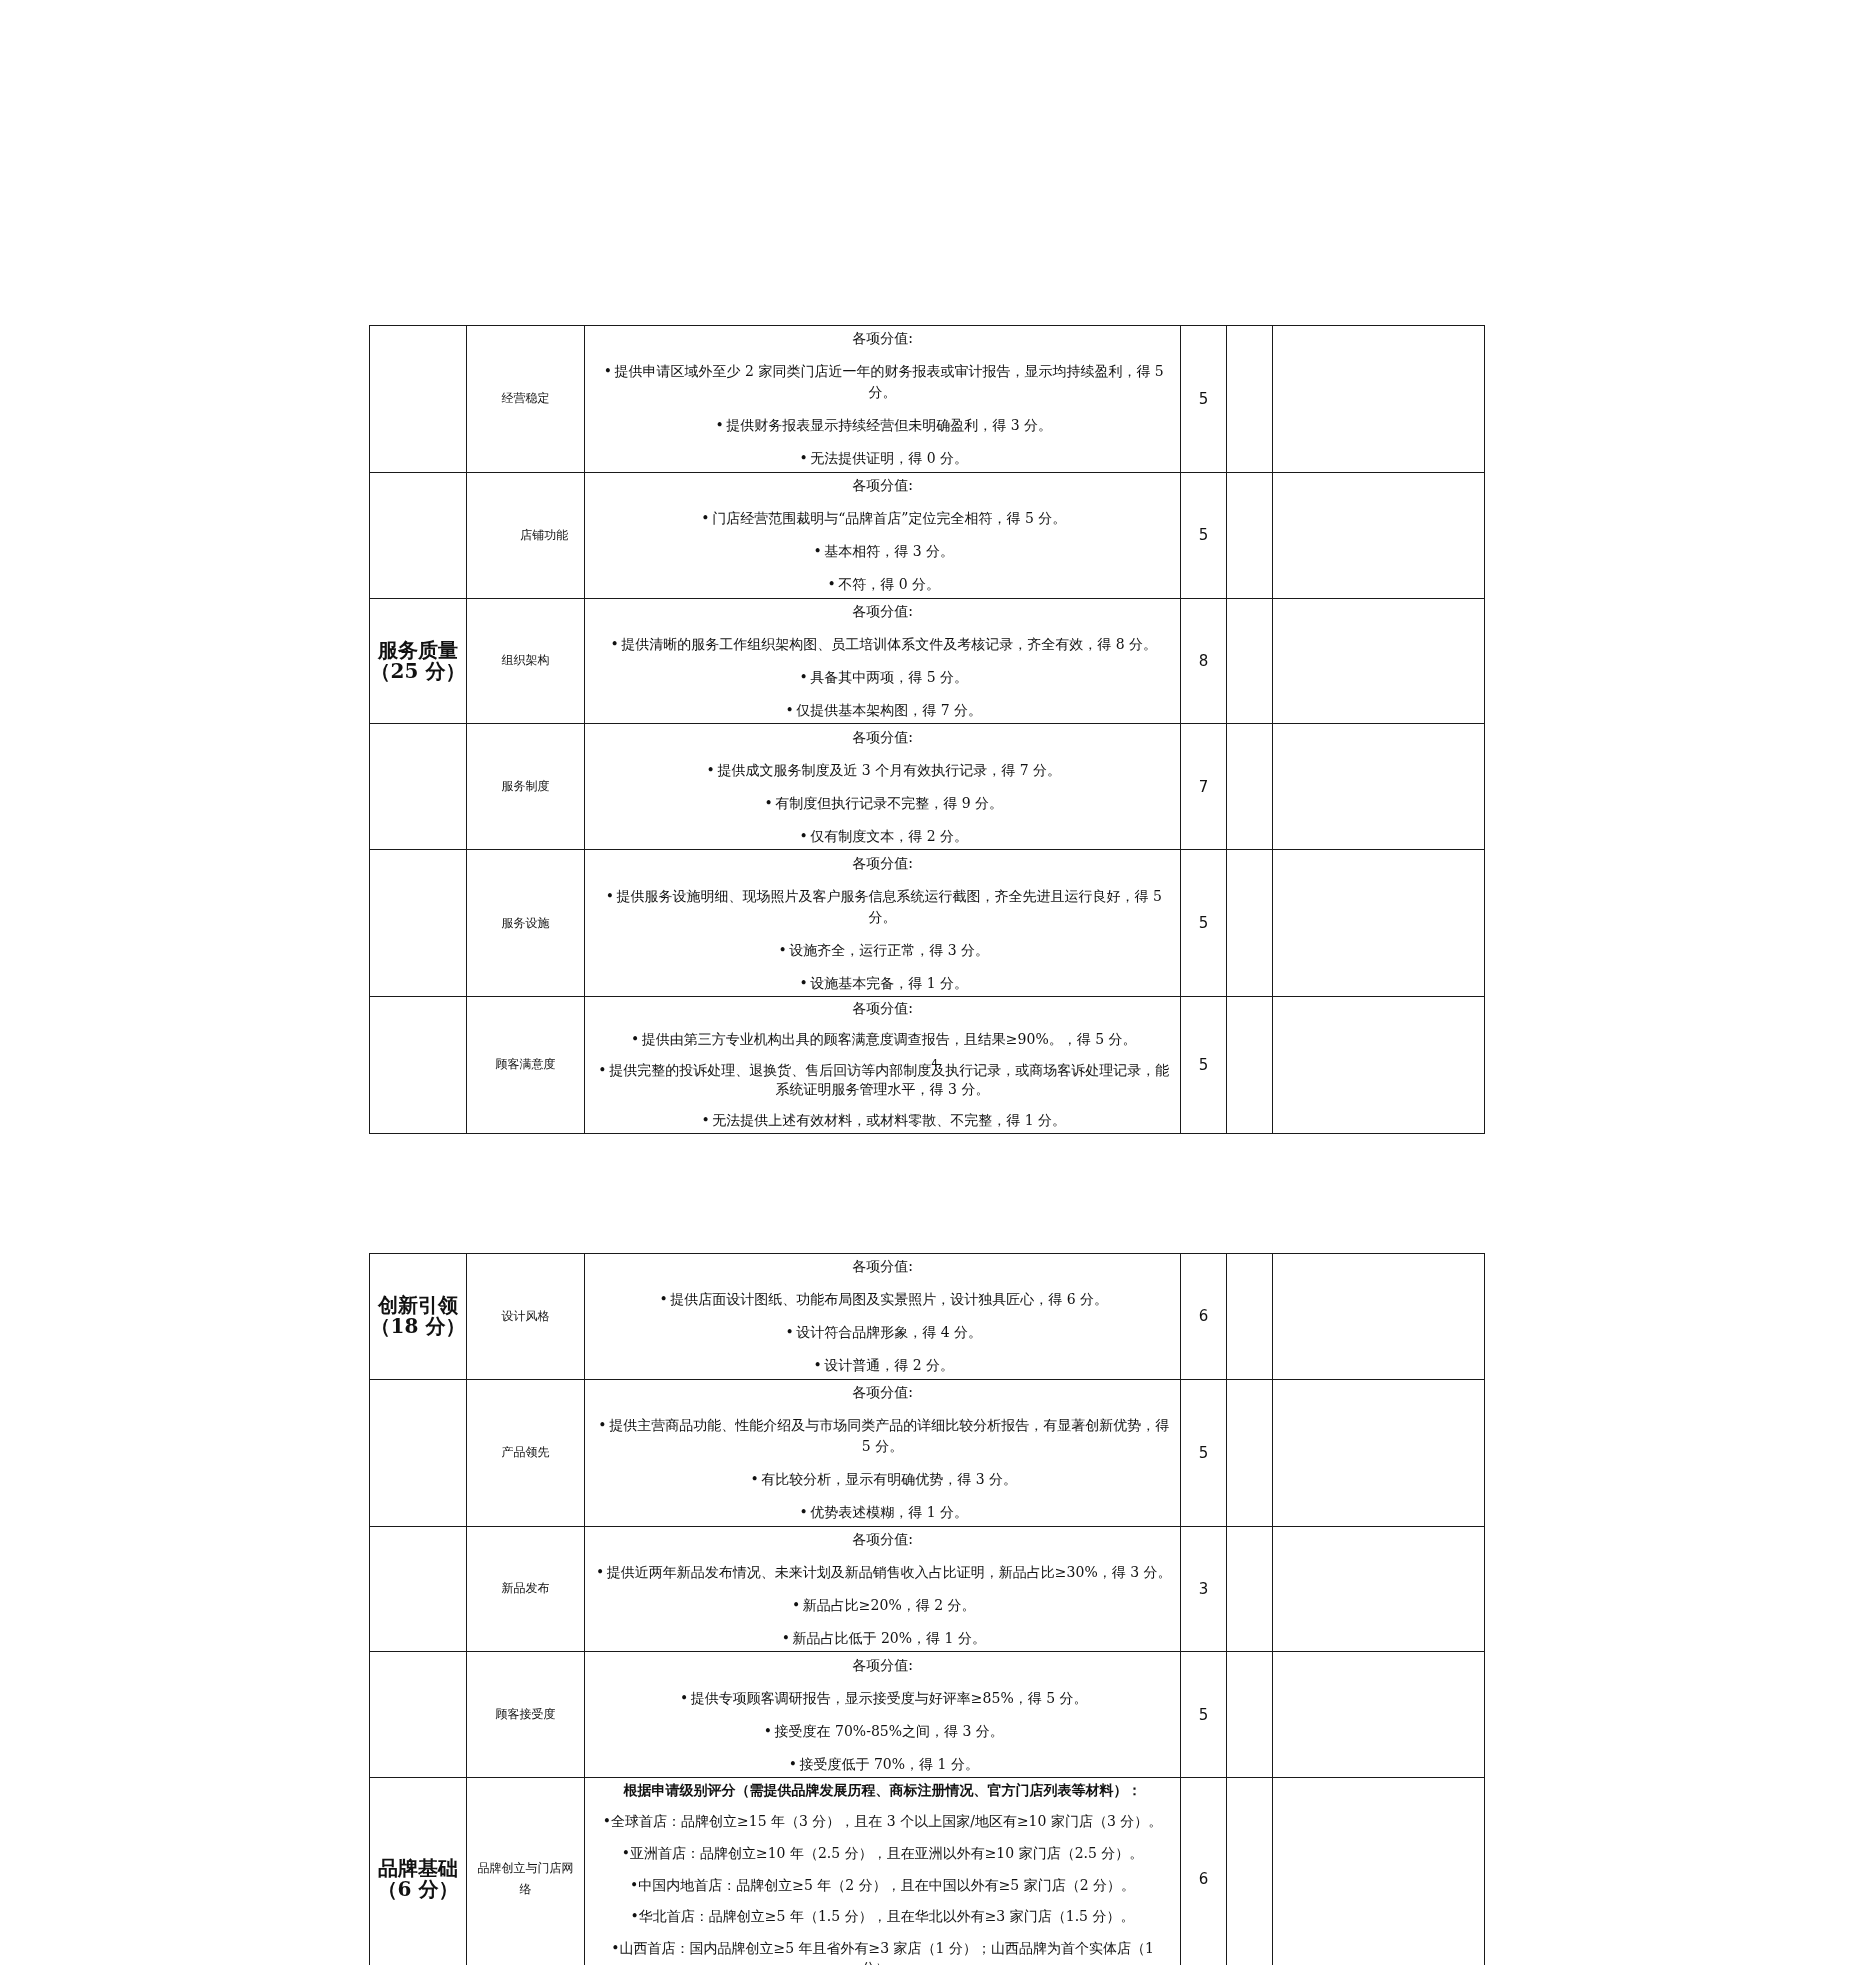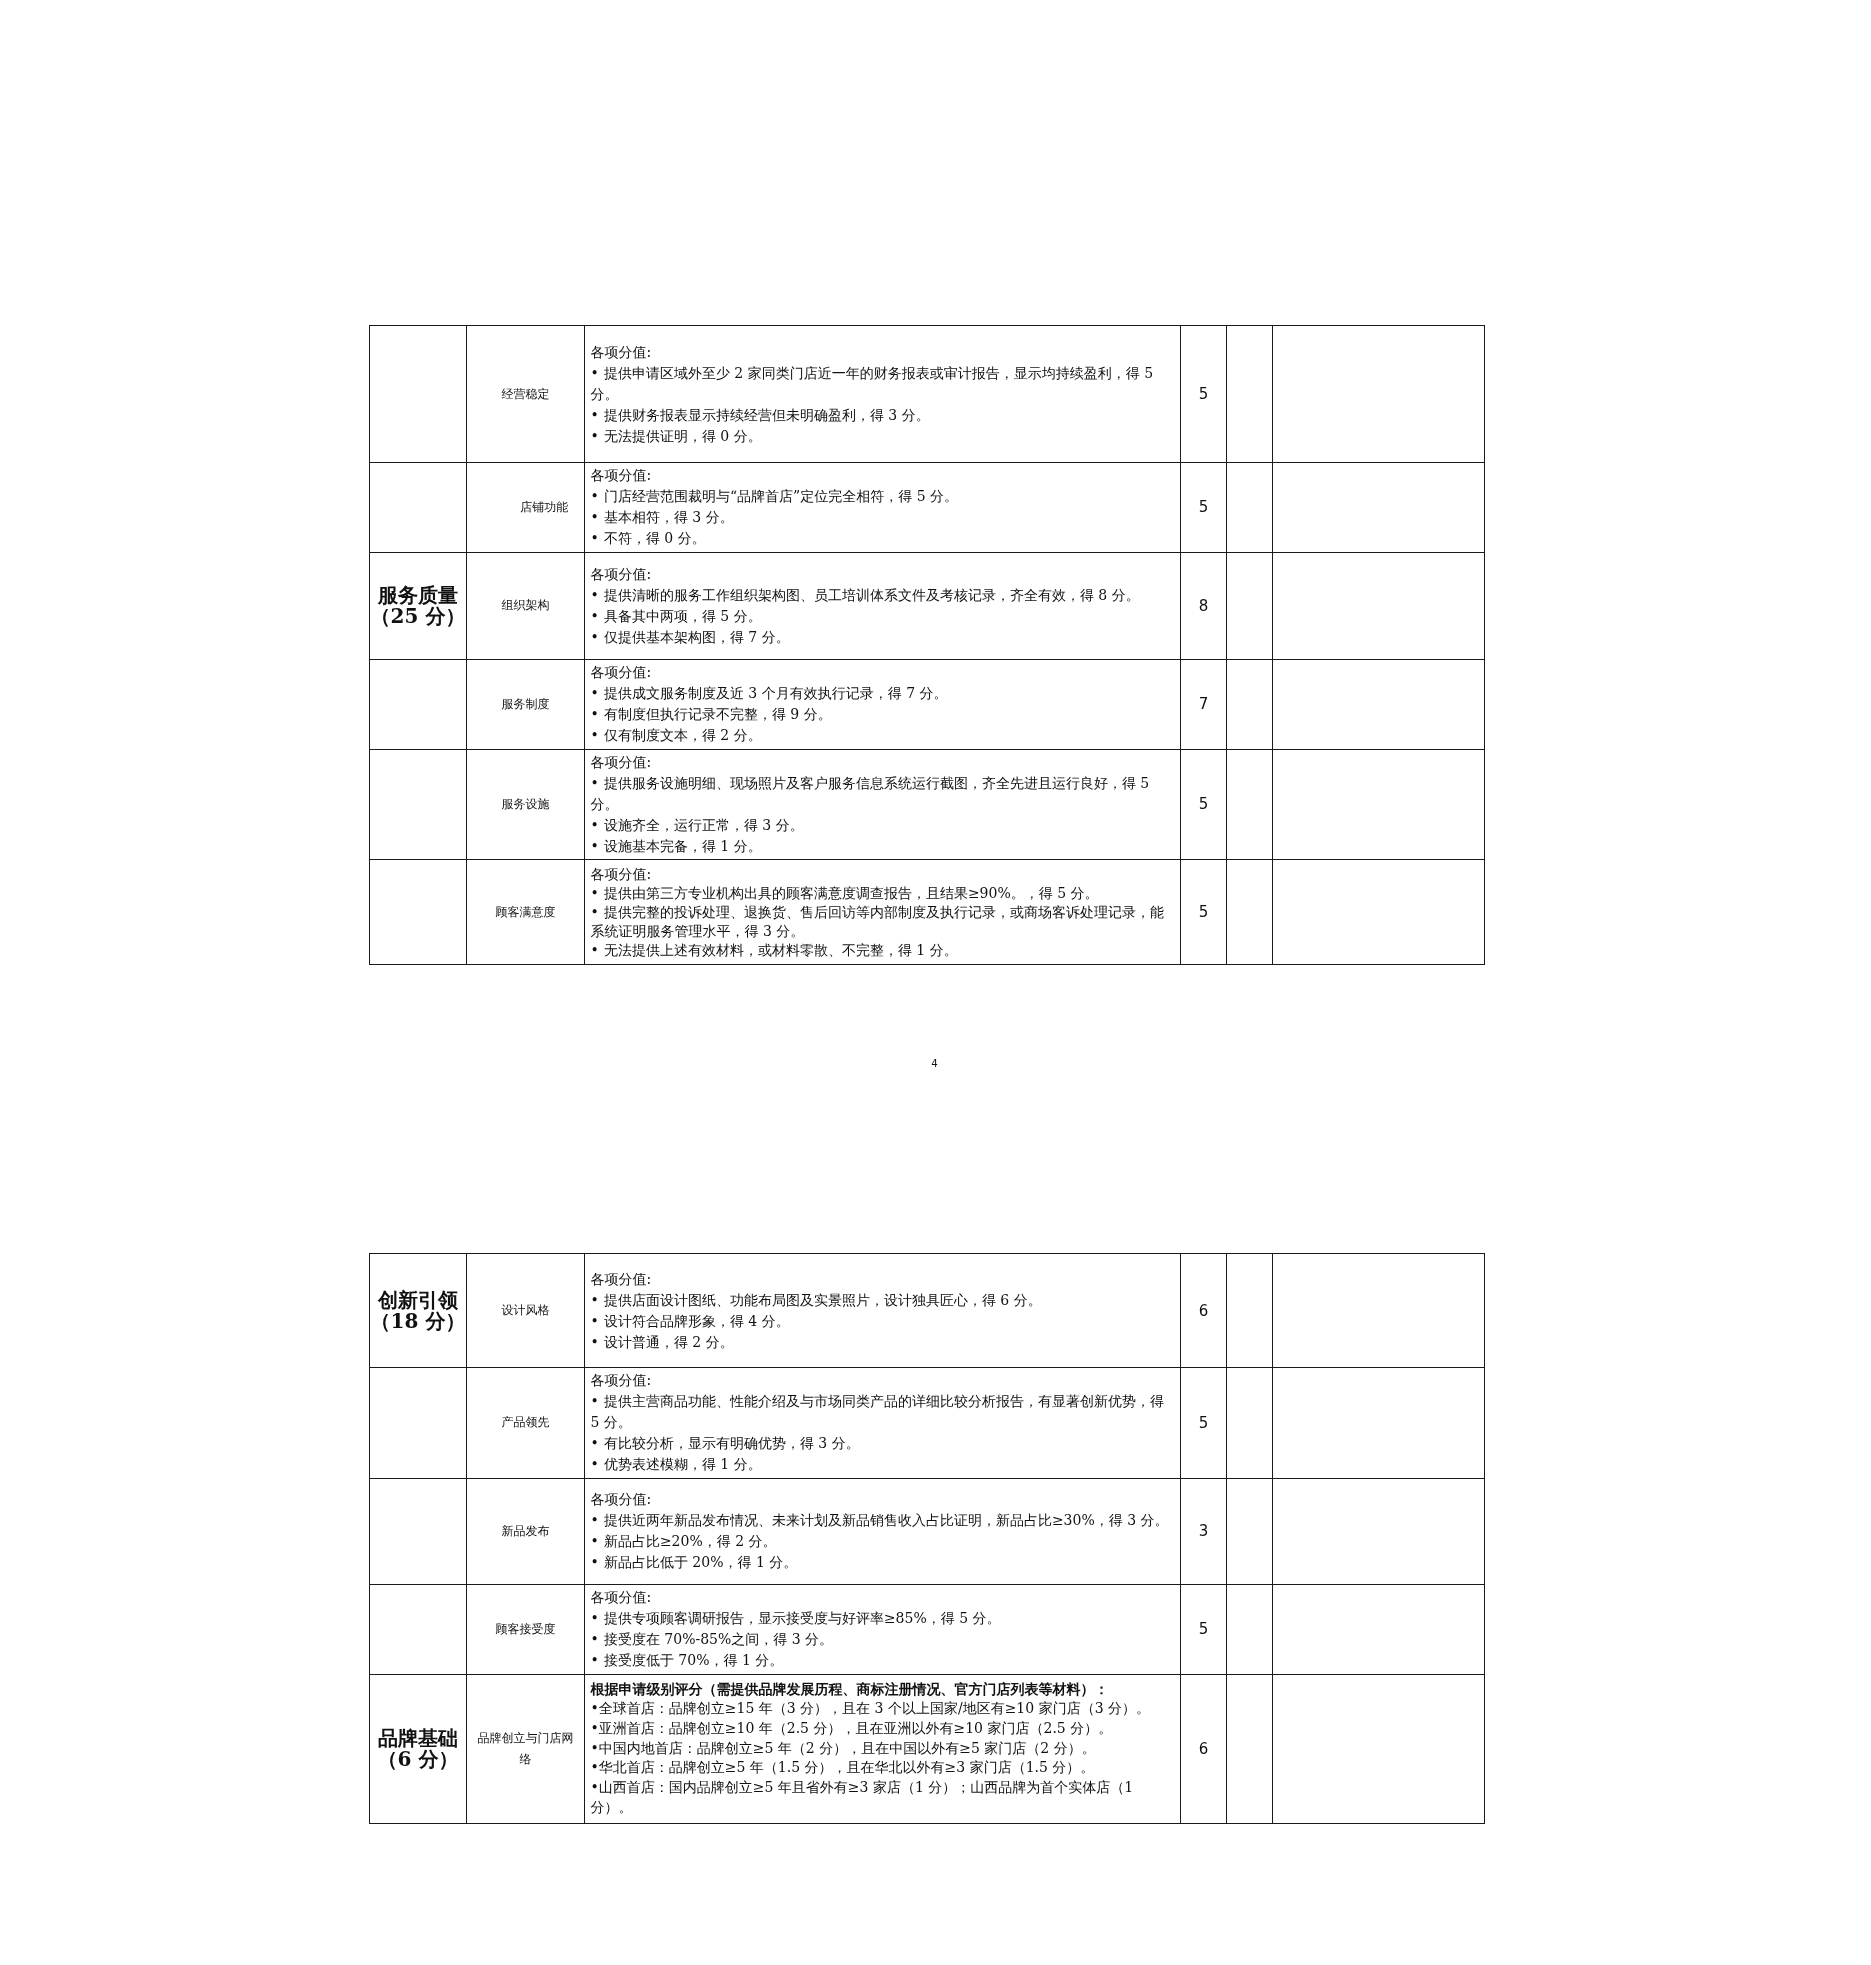--- a/index.html
+++ b/index.html
@@ -46,28 +46,29 @@
       text-align: center;
       font-size: 12px;
       line-height: 21px;
       padding: 0 4.7px !important;
     }
     .item.offset { text-align: right; padding-right: 15.7px !important; }
     .desc {
       font-size: 14px;
       line-height: 21px;
       padding: 2.4px 5.5px !important;
-      text-align: left;
+      text-align: center;
       vertical-align: middle;
     }
     .desc .head {
       display: block;
     }
     .desc .line {
       display: block;
+      margin-top: 12px;
     }
     .desc .bullet {
       display: inline-block;
       width: 13.4px;
     }
     .desc b { font-weight: normal; }
     .score {
       text-align: center;
       font-size: 15px;
       font-family: "DejaVu Sans", sans-serif;

